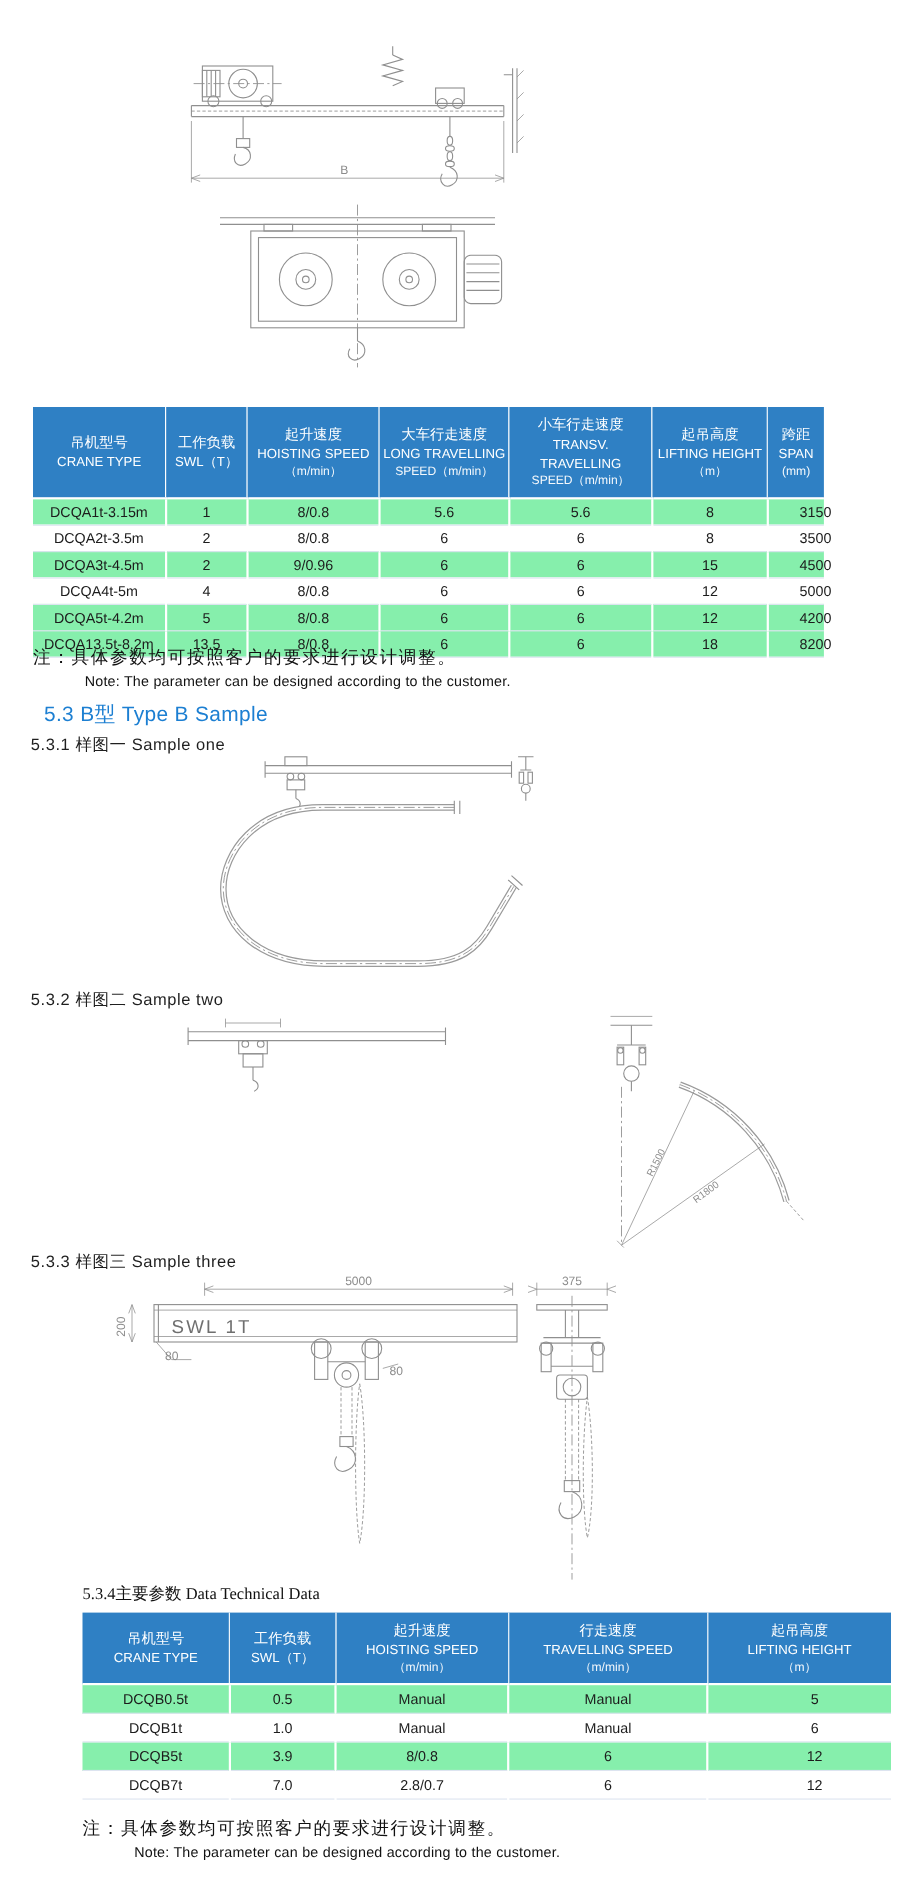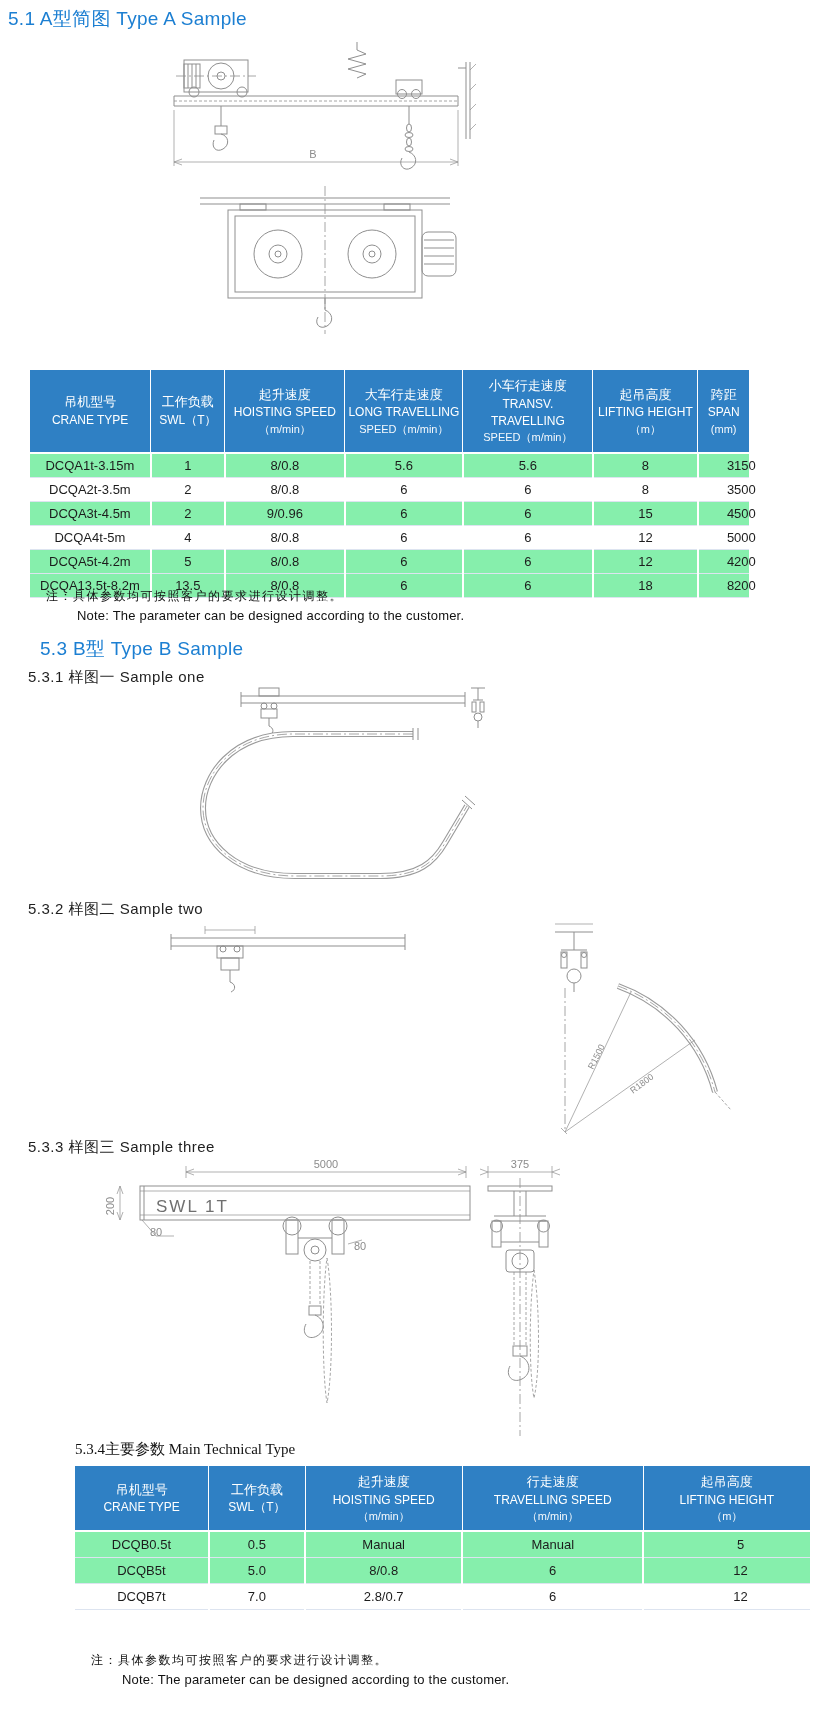--- a/index.html
+++ b/index.html
@@ -18,41 +18,40 @@
   .hl0{font-size:13px;line-height:1.5;}
   .hl1{font-size:12px;line-height:1.45;}
   .hl2{font-size:11px;line-height:1.4;opacity:.95;}
   tbody td{text-align:center;font-size:13px;color:#1c1c1c;height:21px;
            border-right:2px solid #fff;border-bottom:1px solid #dde4f0;background:#fff;}
   tbody td:last-child{border-right:none;padding-left:28px;}
   tbody tr.alt td{background:#86efac;}
   #table2 tbody td{height:23px;}
 
   .note{position:absolute;color:#111;}
-  .note .zh{font-size:12px;letter-spacing:1.5px;margin-left:16px;}
+  .note .zh{font-size:16px;letter-spacing:1.5px;}
   .note .en{font-size:13px;margin-top:3px;letter-spacing:0.2px;padding-left:47px;}
 
   .dwg{position:absolute;}
   .dwg line,.dwg path,.dwg rect,.dwg circle,.dwg ellipse,.dwg polyline{
       stroke:#8f8f8f;fill:none;stroke-width:1;}
   .dwg .rail{stroke-width:6;stroke:#9a9a9a;}
   .dwg .railw{stroke:#ffffff;stroke-width:3.8;}
   .dwg .cl{stroke-dasharray:10 3 2 3;stroke-width:0.8;}
   .dwg .dash{stroke-dasharray:3 2;stroke-width:0.8;}
   .dwg .thin{stroke-width:0.7;}
   .dwg text{fill:#8c8c8c;stroke:none;font-size:11px;font-family:"Liberation Sans",sans-serif;}
   .dwg text.big{fill:#6f6f6f;font-size:17px;letter-spacing:2px;}
   .dwg text.sm{font-size:9px;}
 </style>
 </head>
 <body>
 
 <div id="page">
 
-  <div class="h-blue" style="left:8px;top:6px;">5.1 A型简图 Type A Sample</div>
 
   <svg class="dwg" style="left:160px;top:34px;" width="330" height="148" viewBox="0 0 330 148">
     <line x1="14" y1="62" x2="298" y2="62"></line>
       <line x1="14" y1="72" x2="298" y2="72"></line>
     <line x1="14" y1="62" x2="14" y2="72"></line>
       <line x1="298" y1="62" x2="298" y2="72"></line>
     <line class="dash" x1="14" y1="67" x2="298" y2="67"></line>
     <rect x="24" y="26" width="64" height="32"></rect>
     <rect x="24" y="30" width="16" height="24"></rect>
     <line x1="28" y1="30" x2="28" y2="54"></line>
@@ -349,21 +348,21 @@
     <line x1="411" y1="84" x2="449" y2="84"></line>
     <rect x="416" y="92" width="28" height="22" rx="3"></rect>
     <circle cx="430" cy="103" r="8"></circle>
     <line class="dash" x1="424" y1="114" x2="424" y2="188"></line>
       <line class="dash" x1="436" y1="114" x2="436" y2="188"></line>
     <path class="dash" d="M444,112 C450,150 450,215 444,240 C439,215 439,150 444,112"></path>
     <rect x="423" y="188" width="14" height="10"></rect>
     <path d="M430,198 c11,4 12,18 2,23 c-10,5 -17,-4 -12,-13"></path>
   </svg>
 
-  <div class="h-serif" style="left:75px;top:1440px;">5.3.4主要参数 Main Technical Type</div>
+  <div class="h-serif" style="left:75px;top:1440px;">5.3.4主要参数 Data Technical Data</div>
 
   <div class="tblwrap" style="left:75px;top:1466px;width:735px;">
     <table id="table2">
       <colgroup>
         <col style="width:18.2%">
           <col style="width:13.1%">
           <col style="width:21.4%">
         <col style="width:24.6%">
           <col style="width:22.7%">
       </colgroup>
@@ -395,23 +394,30 @@
           </tr>
         </thead>
       <tbody>
           <tr class="alt">
             <td>DCQB0.5t</td>
             <td>0.5</td>
             <td>Manual</td>
             <td>Manual</td>
             <td>5</td>
           </tr>
+          <tr>
+            <td>DCQB1t</td>
+            <td>1.0</td>
+            <td>Manual</td>
+            <td>Manual</td>
+            <td>6</td>
+          </tr>
           <tr class="alt">
             <td>DCQB5t</td>
-            <td>5.0</td>
+            <td>3.9</td>
             <td>8/0.8</td>
             <td>6</td>
             <td>12</td>
           </tr>
           <tr>
             <td>DCQB7t</td>
             <td>7.0</td>
             <td>2.8/0.7</td>
             <td>6</td>
             <td>12</td>

